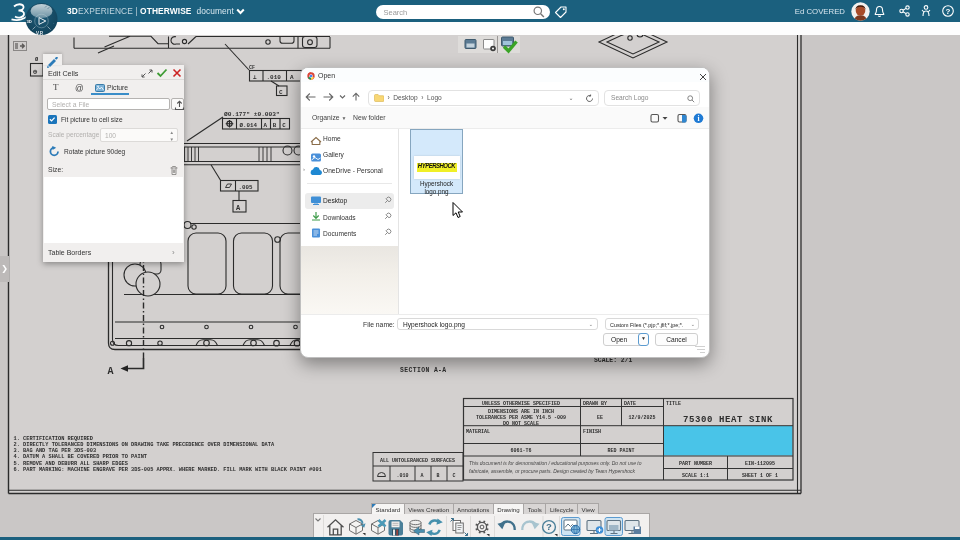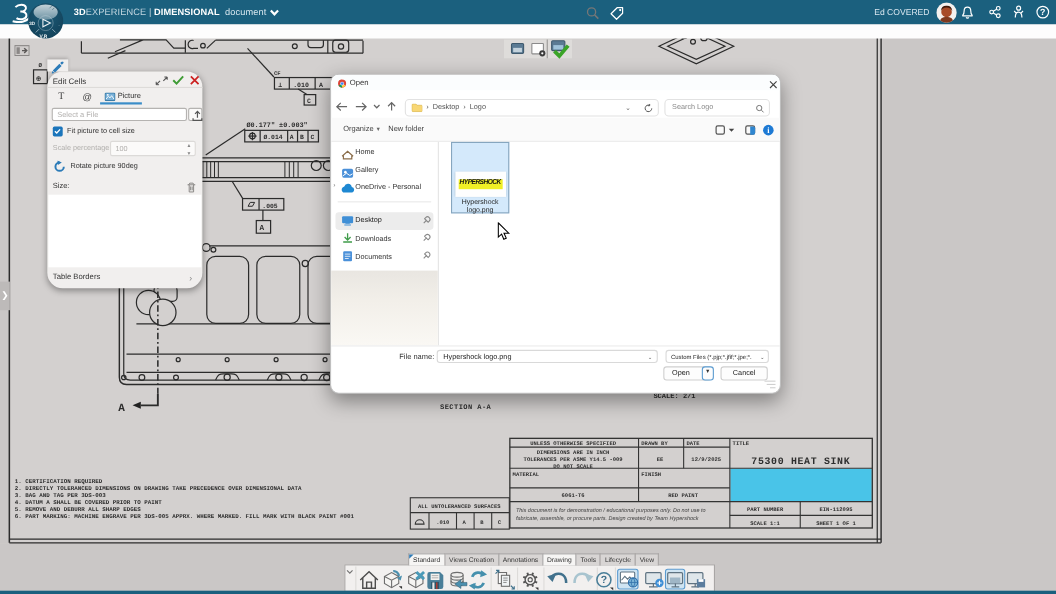--- a/index.html
+++ b/index.html
@@ -8,39 +8,42 @@
   .abs { position:absolute; }
   #topbar { position:absolute; left:0; top:0; width:960px; height:22px; background:#1b607e; z-index:40; }
   #whitestrip { position:absolute; left:0; top:22px; width:960px; height:13px; background:#fdfdfd; z-index:5; }
   #brand { position:absolute; left:67px; top:5.5px; color:#fff; font-size:8.4px; letter-spacing:.1px; z-index:41; }
   #searchpill { position:absolute; left:375.5px; top:4.5px; width:174px; height:14px; background:#fff; border-radius:7px; z-index:41; }
   #searchpill span { position:absolute; left:8px; top:3px; font-size:7.5px; color:#9a9a9a; }
   #username { position:absolute; left:735px; top:6.5px; width:110px; text-align:right; color:#d8e6ef; font-size:7.8px; z-index:41; }
   #drawsvg { position:absolute; left:0; top:0; width:960px; height:540px; z-index:1; }
   .cadtxt { font-family:"Liberation Mono",monospace; fill:#2e2e2e; font-weight:bold; }
   
-  #ecpanel { position:absolute; left:43px; top:65px; width:141px; height:197px; background:#f1efee; box-shadow:0 2px 6px rgba(0,0,0,.35); z-index:20; font-size:6.5px; color:#333;border-radius:14px; }
+  #ecpanel { position:absolute; left:43px; top:65px; width:141px; height:197px; background:#f1efee; box-shadow:0 2px 6px rgba(0,0,0,.35); z-index:20; font-size:6.5px; color:#333; }
   #ectab { position:absolute; left:43px; top:54px; width:19px; height:11px; background:#f1efee; box-shadow:0 -1px 3px rgba(0,0,0,.2); z-index:21; }
   
   #dialog { position:absolute; left:300px; top:67px; width:410px; height:291px; background:#fff; border-radius:8px; box-shadow:0 6px 18px rgba(0,0,0,.4); z-index:30; overflow:hidden; border:1px solid #bfbfbf; }
   
   #bottomblue { position:absolute; left:0; top:537px; width:960px; height:3px; background:#1b607e; z-index:40; }
   #tabrow { position:absolute; left:371px; top:503px; height:11px; z-index:12; font-size:6.1px; color:#333; white-space:nowrap; }
   .btab { display:inline-block; height:11px; line-height:11px; padding:0 3.5px; background:#d8d5d4; border:1px solid #a9a6a5; border-bottom:none; margin-right:-1px; vertical-align:top; }
   .btab.on { background:#f6f5f4; position:relative; }
   #iconstrip { position:absolute; left:313px; top:513px; width:337px; height:25px; background:#f2f0ef; border:1px solid #a9a6a5; z-index:11; }
 </style>
 </head>
 <body>
 <div id="stage">
 <div id="topbar"></div>
 <div id="whitestrip"></div>
-<div id="brand"><b>3D</b><span style="color:#c2d6e0">EXPERIENCE</span> <span style="opacity:.7">|</span> <b>DIMENSIONAL</b>&nbsp; <span style="color:#d9e8f0">document</span> <svg width="9" height="7" viewBox="0 0 9 7" style="vertical-align:-1px">
+<div id="brand"><b>3D</b><span style="color:#c2d6e0">EXPERIENCE</span> <span style="opacity:.7">|</span> <b>OTHERWISE</b>&nbsp; <span style="color:#d9e8f0">document</span> <svg width="9" height="7" viewBox="0 0 9 7" style="vertical-align:-1px">
         <path d="M1.2,1.5 L4.5,5 L7.8,1.5" stroke="#fff" stroke-width="2" fill="none"></path>
       </svg></div>
+<div id="searchpill">
+      <span>Search</span>
+    </div>
 <div id="username">Ed COVERED</div>
 <svg id="drawsvg" viewBox="0 0 960 540">
  <g stroke="#2b2b2b" stroke-width="1.1" fill="none">
 
   <rect x="802" y="27" width="158" height="511" fill="#cac7c6" stroke="none"></rect>
   <rect x="0" y="494" width="960" height="44" fill="#cac7c6" stroke="none"></rect>
   <rect x="0" y="27" width="8" height="467" fill="#cac7c6" stroke="none"></rect>
 
   <line x1="8.5" y1="27" x2="8.5" y2="493.5" stroke-width="1.4"></line>
   <line x1="797.5" y1="27" x2="797.5" y2="493.5"></line>

